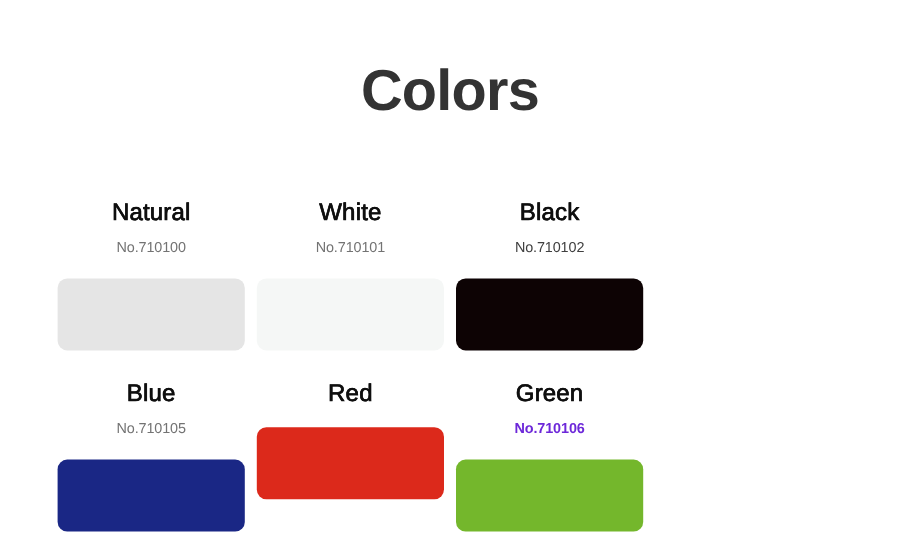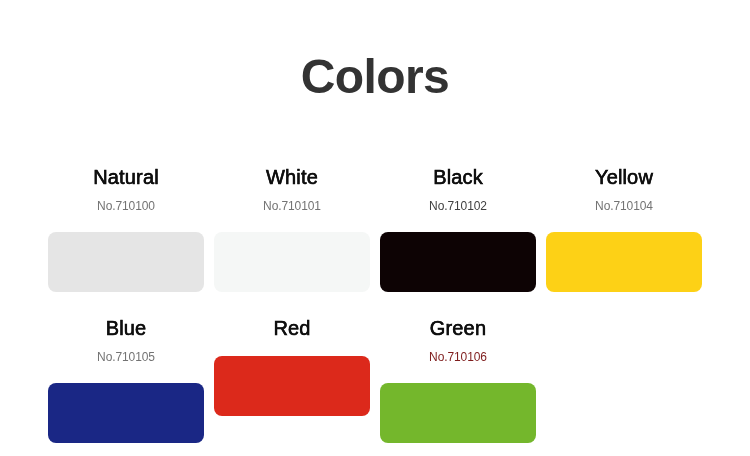--- a/index.html
+++ b/index.html
@@ -63,43 +63,38 @@
         <div class="code" style="color: rgb(115, 115, 115);">No.710101</div>
         <div class="swatch" style="background-color: rgb(245, 247, 246);"></div>
       </div>
 
       <div class="cell">
         <div class="name" style="color: rgb(15, 15, 15); -webkit-text-stroke-color: rgb(15, 15, 15); text-shadow: rgb(15, 15, 15) 0px 0px 0.25px;">Black</div>
         <div class="code" style="color: #404040;">No.710102</div>
         <div class="swatch" style="background-color: rgb(13, 3, 4);"></div>
       </div>
 
-      <div class="cell">
-        <div class="name" style="color: rgb(15, 15, 15); -webkit-text-stroke-color: rgb(15, 15, 15); text-shadow: rgb(15, 15, 15) 0px 0px 0.25px;">Yellow</div>
-        <div class="code" style="color: rgb(115, 115, 115);">No.710104</div>
-        <div class="swatch" style="background-color: rgb(253, 209, 22);"></div>
-      </div>
 
     </div>
 
     <div class="row">
 
       <div class="cell">
         <div class="name" style="color: rgb(15, 15, 15); -webkit-text-stroke-color: rgb(15, 15, 15); text-shadow: rgb(15, 15, 15) 0px 0px 0.25px;">Blue</div>
         <div class="code" style="color: rgb(115, 115, 115);">No.710105</div>
         <div class="swatch" style="background-color: rgb(26, 39, 133);"></div>
       </div>
 
       <div class="cell">
         <div class="name" style="color: rgb(15, 15, 15); -webkit-text-stroke-color: rgb(15, 15, 15); text-shadow: rgb(15, 15, 15) 0px 0px 0.25px;">Red</div>
         <div class="swatch" style="background-color: rgb(220, 41, 27);"></div>
       </div>
 
       <div class="cell">
         <div class="name" style="color: rgb(15, 15, 15); -webkit-text-stroke-color: rgb(15, 15, 15); text-shadow: rgb(15, 15, 15) 0px 0px 0.25px;">Green</div>
-        <div class="code" style="color: #7f1d1d;">No.710106</div>
+        <div class="code" style="color: #6d28d9; font-weight: bold;">No.710106</div>
         <div class="swatch" style="background-color: rgb(116, 183, 44);"></div>
       </div>
 
     </div>
 
   </div>
 </div>
 
 </body></html>

